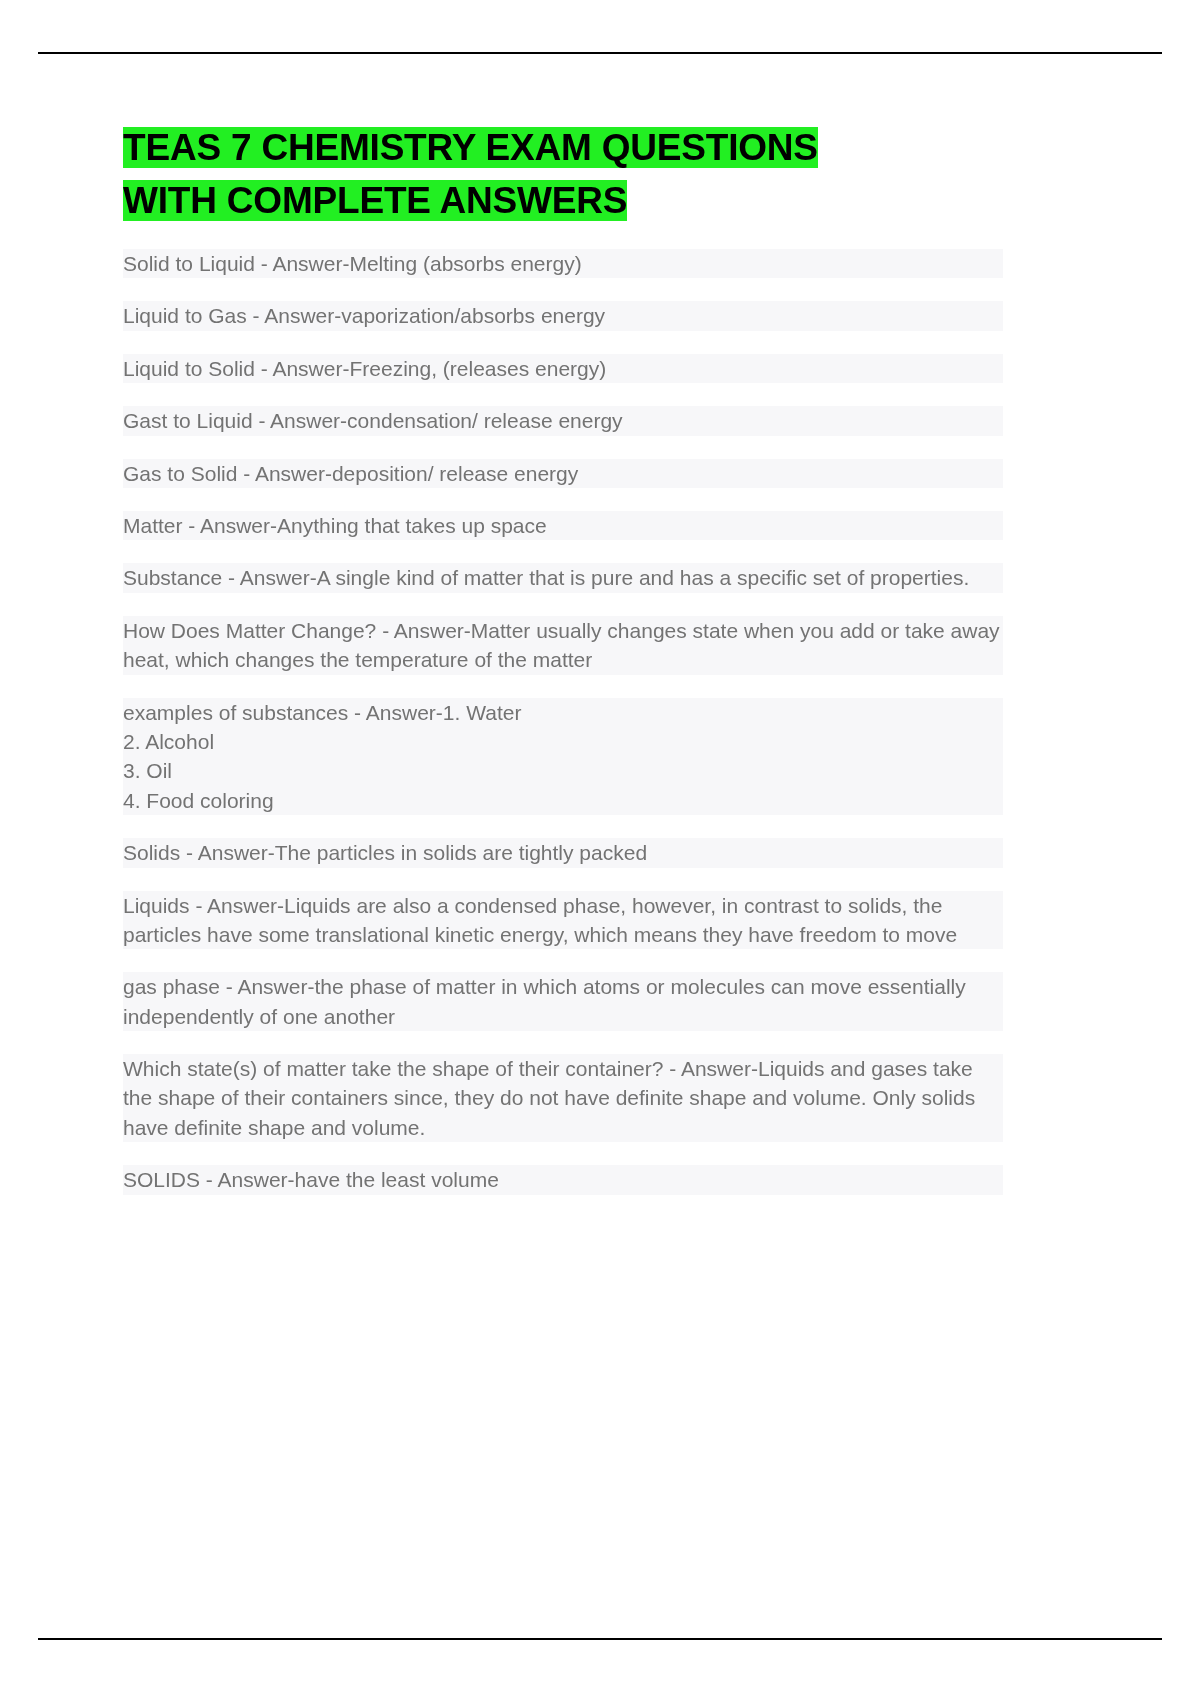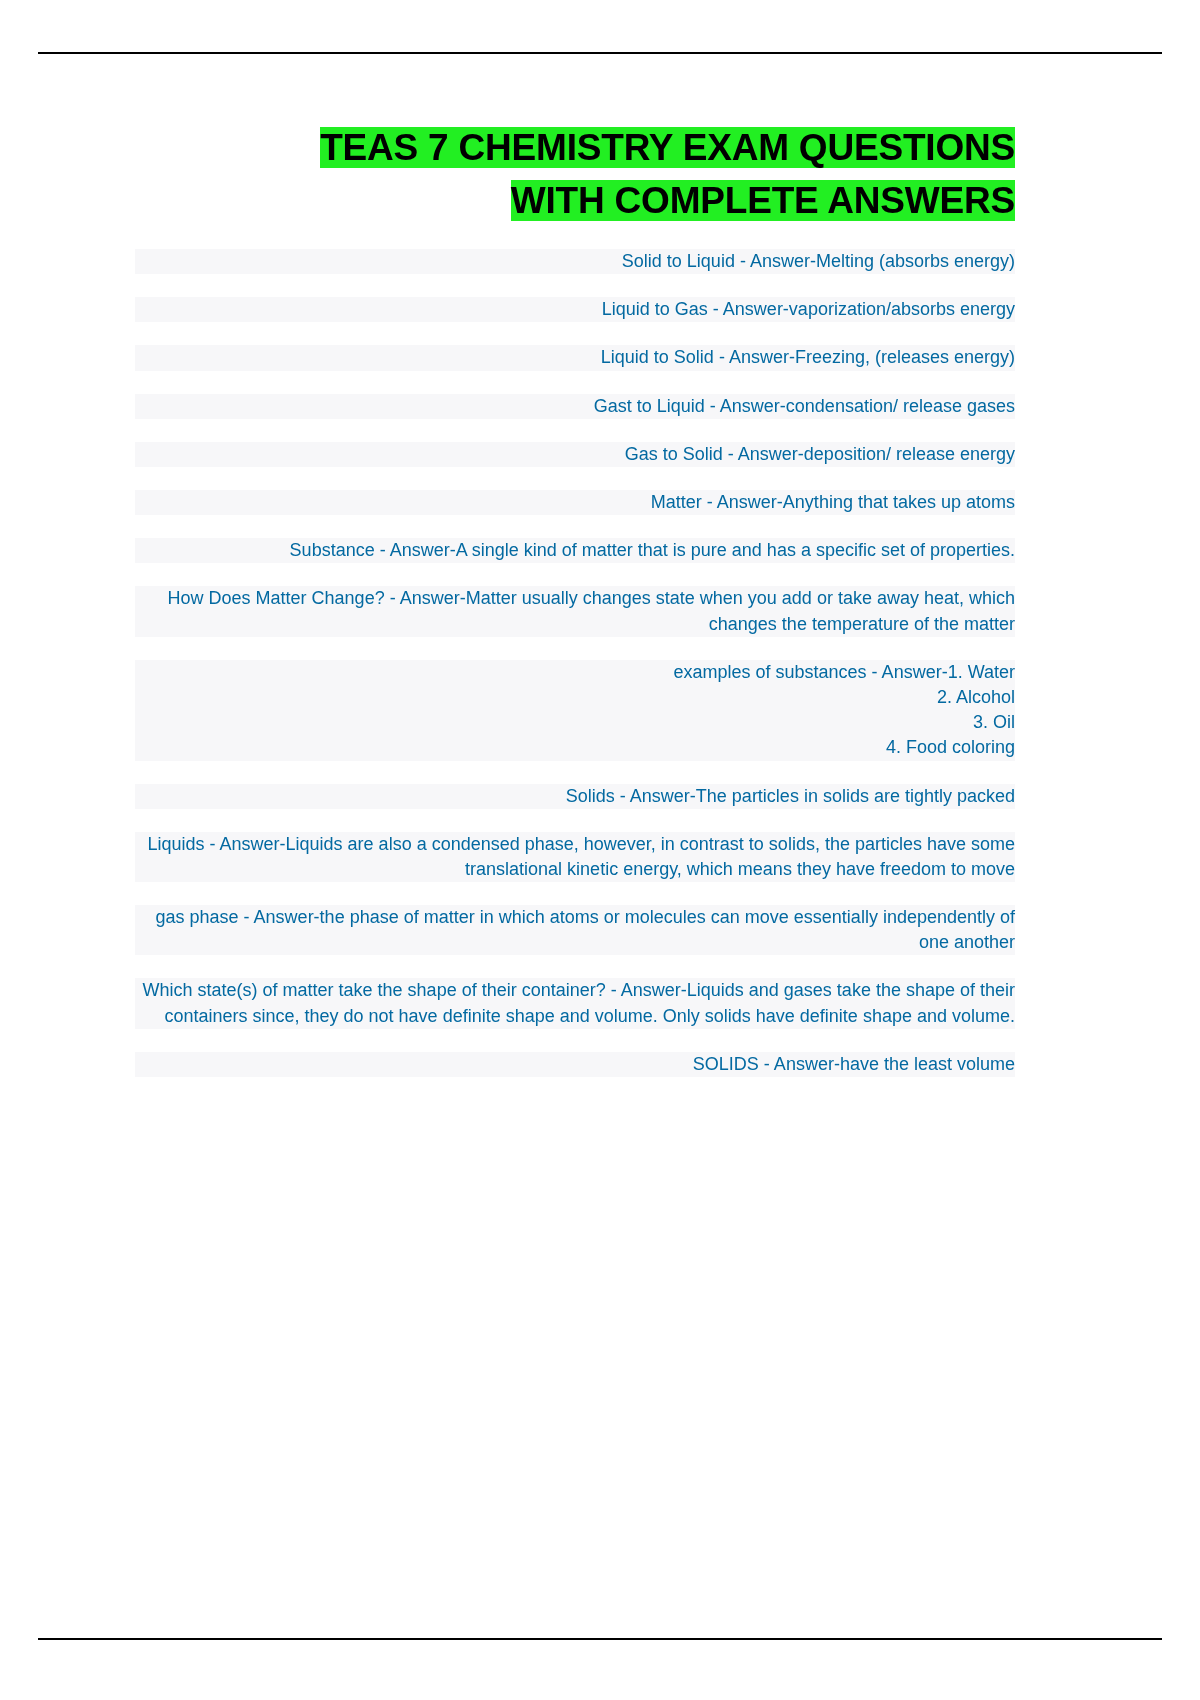--- a/index.html
+++ b/index.html
@@ -27,64 +27,63 @@
     left: 38px;
     width: 1124px;
     height: 0;
     border-top: 2px solid #000000;
   }
   .rule-top { top: 52px; }
   .rule-bottom { top: 1638px; }
 
   .content {
     position: absolute;
-    left: 135px;
+    left: 123px;
     top: 122px;
     width: 880px;
-    text-align: right;
   }
 
   .doc-title {
     font-size: 37px;
     font-weight: bold;
     line-height: 1.42;
     color: #000000;
     margin: 0 0 22px 0;
     letter-spacing: -0.2px;
   }
   .doc-title .hl {
     background: #22ef22;
   }
 
   .qa {
-    font-size: 18px;
+    font-size: 21px;
     line-height: 1.40;
-    color: #0369a1;
+    color: #737373;
     margin: 0 0 23px 0;
     background: #f7f7f9;
   }
   .qa:last-child { margin-bottom: 0; }
 </style>
 </head>
 <body>
 
 <div class="page">
 
   <div class="rule rule-top"></div>
 
   <div class="content">
 
     <h1 class="doc-title"><span class="hl">TEAS 7 CHEMISTRY EXAM QUESTIONS</span><br><span class="hl">WITH COMPLETE ANSWERS</span></h1>
 
     <p class="qa">Solid to Liquid - Answer-Melting (absorbs energy)</p>
     <p class="qa">Liquid to Gas - Answer-vaporization/absorbs energy</p>
     <p class="qa">Liquid to Solid - Answer-Freezing, (releases energy)</p>
-    <p class="qa">Gast to Liquid - Answer-condensation/ release gases</p>
+    <p class="qa">Gast to Liquid - Answer-condensation/ release energy</p>
     <p class="qa">Gas to Solid - Answer-deposition/ release energy</p>
-    <p class="qa">Matter - Answer-Anything that takes up atoms</p>
+    <p class="qa">Matter - Answer-Anything that takes up space</p>
     <p class="qa">Substance - Answer-A single kind of matter that is pure and has a specific set of properties.</p>
     <p class="qa">How Does Matter Change? - Answer-Matter usually changes state when you add or take away heat, which changes the temperature of the matter</p>
     <p class="qa" style="white-space: pre-line;">examples of substances - Answer-1. Water
 2. Alcohol
 3. Oil
 4. Food coloring</p>
     <p class="qa">Solids - Answer-The particles in solids are tightly packed</p>
     <p class="qa">Liquids - Answer-Liquids are also a condensed phase, however, in contrast to solids, the particles have some translational kinetic energy, which means they have freedom to move</p>
     <p class="qa">gas phase - Answer-the phase of matter in which atoms or molecules can move essentially independently of one another</p>
     <p class="qa">Which state(s) of matter take the shape of their container? - Answer-Liquids and gases take the shape of their containers since, they do not have definite shape and volume. Only solids have definite shape and volume.</p>

